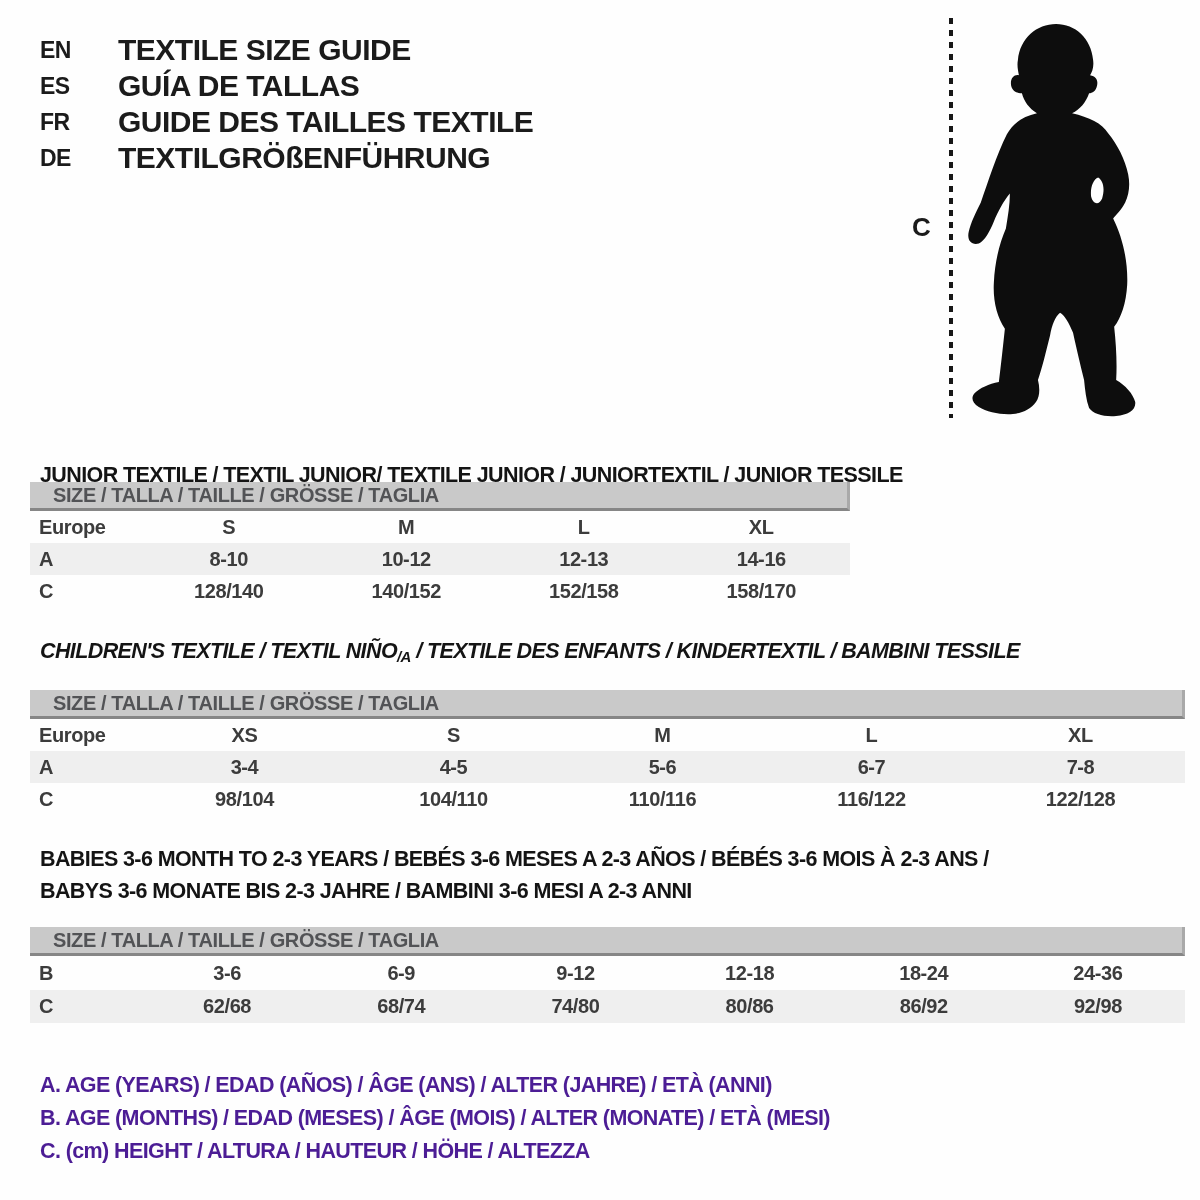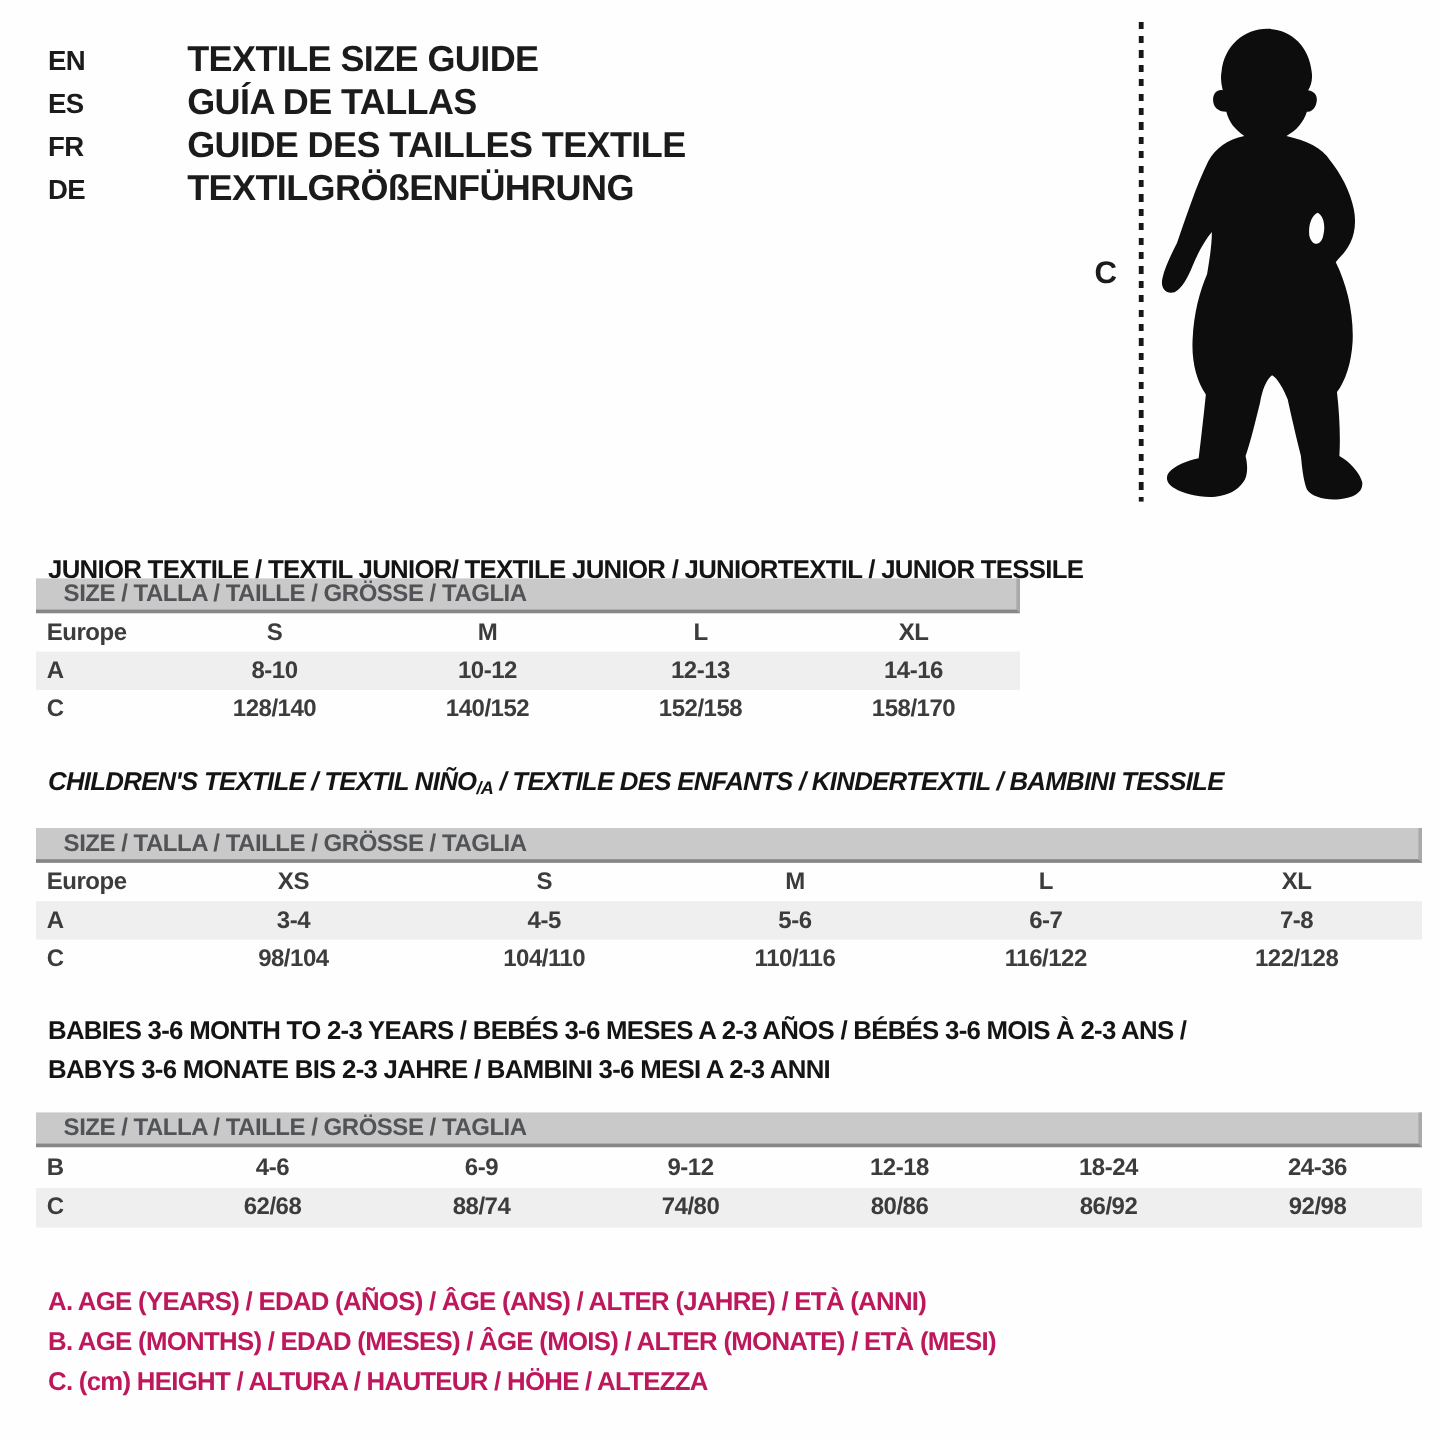--- a/index.html
+++ b/index.html
@@ -11,21 +11,21 @@
   }
   #page {
     position: relative;
     width: 1200px; height: 1200px;
     background: #fefefe;
     color: #1b1b1b;
   }
 
   
   .lang-list { position: absolute; left: 40px; top: 32px; }
-  .lang-row { display: flex; height: 36px; align-items: center; gap: 38px; }
+  .lang-row { display: flex; height: 36px; align-items: center; }
   .lang-code {
     width: 78px; font-weight: bold; font-size: 23px;
     letter-spacing: -0.5px; color: #1b1b1b;
   }
   .lang-title {
     font-weight: bold; font-size: 30px;
     letter-spacing: -0.5px; color: #1b1b1b;
   }
 
   
@@ -77,21 +77,21 @@
   .cell {
     text-align: center;
     font-size: 20px; font-weight: bold; letter-spacing: -0.4px; color: #3c3c3c;
   }
 
   
   .legend { position: absolute; left: 40px; top: 1069px; }
   .legend-line {
     height: 33px; display: flex; align-items: center;
     font-size: 21.5px; font-weight: bold; letter-spacing: -0.6px;
-    color: #be185d; white-space: nowrap;
+    color: #4c1d95; white-space: nowrap;
   }
 </style>
 </head>
 <body>
 
 <div id="page">
 
   <div class="lang-list">
     <div class="lang-row">
       <span class="lang-code">EN</span>
@@ -232,31 +232,31 @@
   <div class="section-title" style="top:847px;">BABIES 3-6 MONTH TO 2-3 YEARS / BEBÉS 3-6 MESES A 2-3 AÑOS / BÉBÉS 3-6 MOIS À 2-3 ANS /</div>
   <div class="section-title" style="top:879px;">BABYS 3-6 MONATE BIS 2-3 JAHRE / BAMBINI 3-6 MESI A 2-3 ANNI</div>
 
   <div class="size-bar" style="top:927px; width:1155px;">
     <span>SIZE / TALLA / TAILLE / GRÖSSE / TAGLIA</span>
   </div>
 
   <div class="tbl" style="top:957px; width:1155px;">
     <div class="tbl-row cols-6" style="height:33px;">
       <div class="row-label">B</div>
-      <div class="cell">4-6</div>
+      <div class="cell">3-6</div>
       <div class="cell">6-9</div>
       <div class="cell">9-12</div>
       <div class="cell">12-18</div>
       <div class="cell">18-24</div>
       <div class="cell">24-36</div>
     </div>
     <div class="tbl-row cols-6 shaded" style="height:33px;">
       <div class="row-label">C</div>
       <div class="cell">62/68</div>
-      <div class="cell">88/74</div>
+      <div class="cell">68/74</div>
       <div class="cell">74/80</div>
       <div class="cell">80/86</div>
       <div class="cell">86/92</div>
       <div class="cell">92/98</div>
     </div>
   </div>
 
   <div class="legend">
     <div class="legend-line">A. AGE (YEARS) / EDAD (AÑOS) / ÂGE (ANS) / ALTER (JAHRE) / ETÀ (ANNI)</div>
     <div class="legend-line">B. AGE (MONTHS) / EDAD (MESES) / ÂGE (MOIS) / ALTER (MONATE) / ETÀ (MESI)</div>

